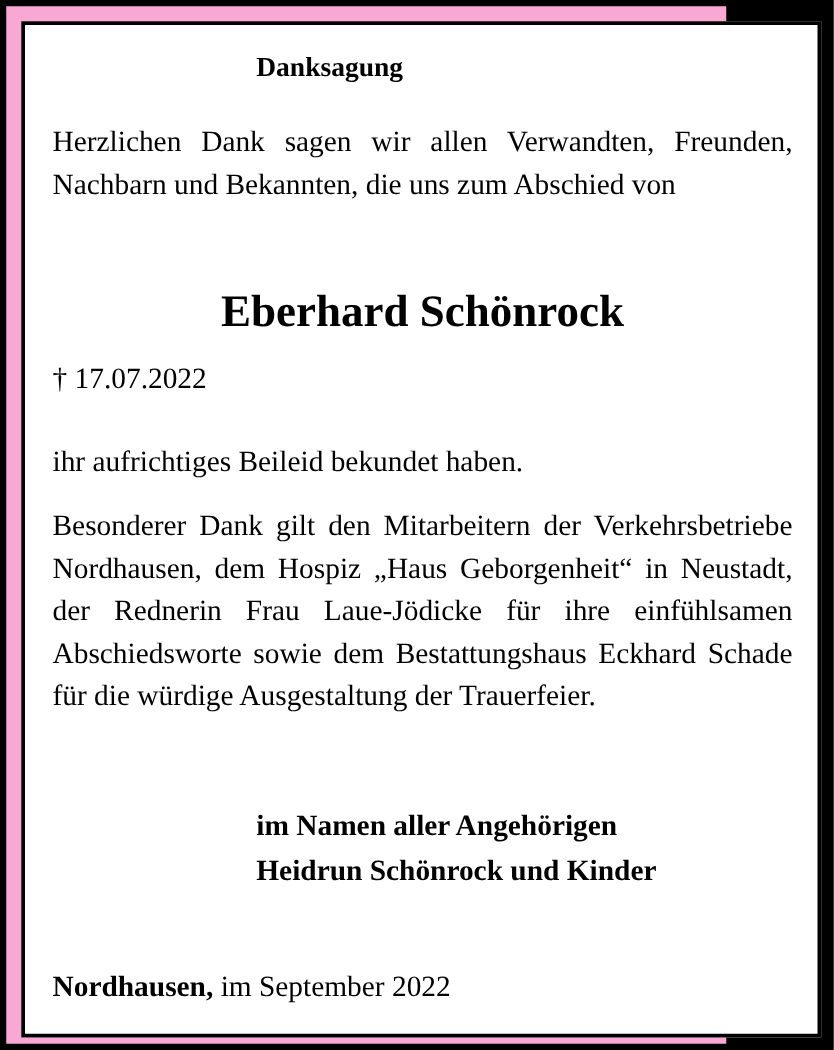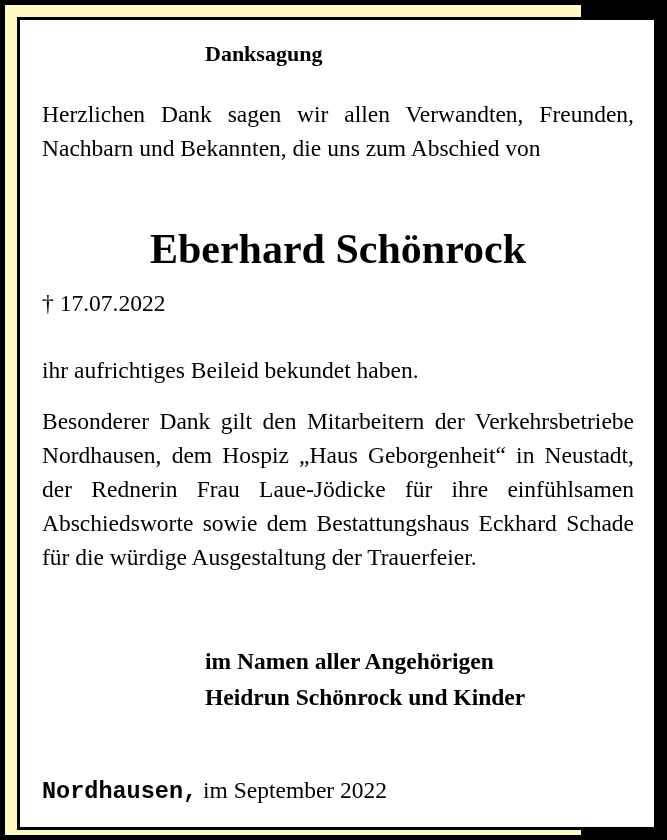--- a/index.html
+++ b/index.html
@@ -4,21 +4,21 @@
   <style>
     html, body { margin: 0; padding: 0; }
     body {
       width: 667px; height: 840px; overflow: hidden;
       background: #000;
       font-family: "Liberation Serif", "DejaVu Serif", serif;
       color: #000;
     }
     .outer {
       position: absolute; left: 5px; top: 5px; width: 576px; height: 830px;
-      background: #fef9c3;
+      background: #f9a8d4;
     }
     .inner {
       position: absolute; left: 12px; top: 12px; width: 640px; height: 813px;
       box-sizing: border-box;
       border: 3px solid #000;
       background: #fff;
     }
     .content {
       position: absolute; left: 22px; right: 20px; top: 0;
     }
@@ -27,39 +27,39 @@
       font-weight: bold; font-size: 22px; white-space: nowrap;
     }
     .para {
       position: absolute; left: 0; right: 0;
       font-size: 23.5px; line-height: 34px;
       text-align: justify; text-align-last: left;
     }
     .p1 { top: 77px; }
     .name {
       position: absolute; left: 0; right: 0; top: 197px;
-      text-align: center; font-weight: bold; font-size: 42px; line-height: 64px;
+      text-align: center; font-weight: bold; font-size: 36px; line-height: 64px;
       white-space: nowrap;
     }
     .date {
       position: absolute; left: 0; right: 0; top: 266px;
       text-align: left; font-size: 23.5px; line-height: 34px;
     }
     .p2 { top: 333px; }
     .p3 { top: 384px; }
     .signoff {
       position: absolute; left: 163px; top: 623px;
       font-size: 23.5px; line-height: 36px; white-space: nowrap;
     }
     .signoff .b { font-weight: bold; }
     .place {
       position: absolute; left: 0; top: 753px;
       font-size: 23.5px; line-height: 34px; white-space: nowrap;
     }
-    .place .b { font-weight: bold; font-family: Liberation Mono, monospace; }
+    .place .b { font-weight: bold; }
   </style>
 </head>
 <body>
 
 <div class="outer">
   <div class="inner">
     <div class="content">
       <div class="heading">Danksagung</div>
       <div class="para p1">Herzlichen Dank sagen wir allen Verwandten, Freunden, Nachbarn und Bekannten, die uns zum Abschied von</div>
       <div class="name">Eberhard Schönrock</div>

